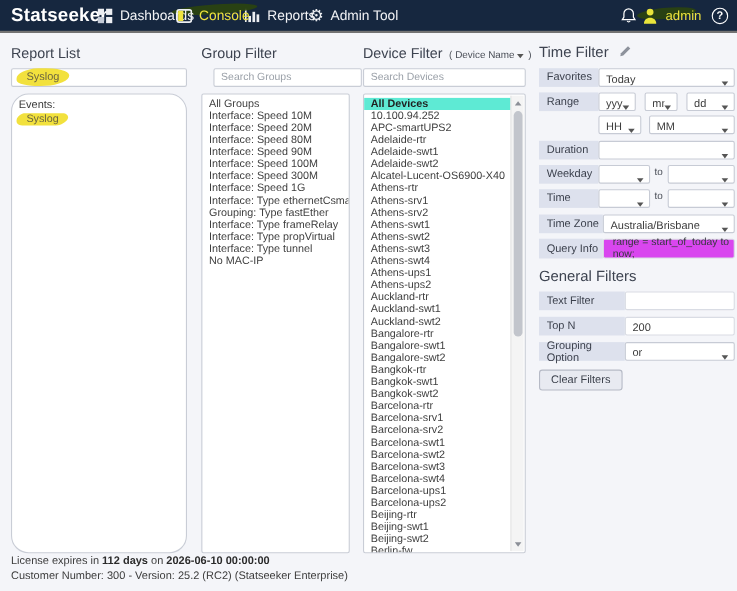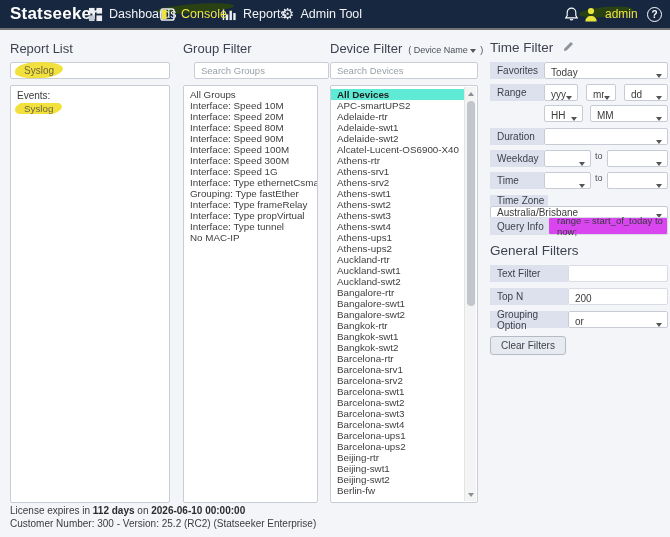--- a/index.html
+++ b/index.html
@@ -138,21 +138,21 @@
     <div class="help-circle">
         <span>?</span>
       </div>
   </div>
 </div>
 
 <div class="col-title" style="left:10px">Report List</div>
 <div class="input-box" style="left:10px;top:62px;width:160px;">
   <span class="marker"><span class="mtxt">Syslog</span></span>
 </div>
-<div class="list-panel" style="left:10px;width:160px;">
+<div class="list-panel" style="left:10px;width:160px;border-radius:16px;">
   <div class="events-label">Events:</div>
   <div class="list-items" style="padding-top:0;">
       <div class="list-item"><span class="marker"><span class="mtxt">Syslog</span></span></div>
     </div>
 </div>
 
 <div class="col-title" style="left:183px">Group Filter</div>
 <div class="input-box" style="left:194px;top:62px;width:135px;">
   <span class="placeholder">Search Groups</span>
 </div>
@@ -177,20 +177,21 @@
 
 <div class="col-title" style="left:330px">
   <span>Device Filter</span><span class="sub-mode"><span>(</span> <span>Device Name</span><span class="caret-sm"></span> <span>)</span></span>
 </div>
 <div class="input-box" style="left:330px;top:62px;width:148px;">
   <span class="placeholder">Search Devices</span>
 </div>
 <div class="list-panel" style="left:330px;width:148px;">
   <div class="list-items" style="margin-right:12px;">
       <div class="list-item selected">All Devices</div>
+      <div class="list-item">10.100.94.252</div>
       <div class="list-item">APC-smartUPS2</div>
       <div class="list-item">Adelaide-rtr</div>
       <div class="list-item">Adelaide-swt1</div>
       <div class="list-item">Adelaide-swt2</div>
       <div class="list-item">Alcatel-Lucent-OS6900-X40</div>
       <div class="list-item">Athens-rtr</div>
       <div class="list-item">Athens-srv1</div>
       <div class="list-item">Athens-srv2</div>
       <div class="list-item">Athens-swt1</div>
       <div class="list-item">Athens-swt2</div>
@@ -304,21 +305,21 @@
       <span class="val"></span>
       <span class="caret"></span>
     </div>
   <div class="to-lbl">to</div>
   <div class="sel" style="flex:1;">
       <span class="val"></span>
       <span class="caret"></span>
     </div>
 </div>
 
-<div class="tf-row" style="top:195px;flex-direction:column;">
+<div class="tf-row" style="top:195px;">
   <div class="tf-label w58">Time Zone</div>
   <div class="sel" style="flex:1;">
       <span class="val">Australia/Brisbane</span>
       <span class="caret"></span>
     </div>
 </div>
 
 <div class="tf-row" style="top:217px;height:18px;">
   <div class="tf-label w58">Query Info</div>
   <div class="qinfo">range = start_of_today to now;</div>

